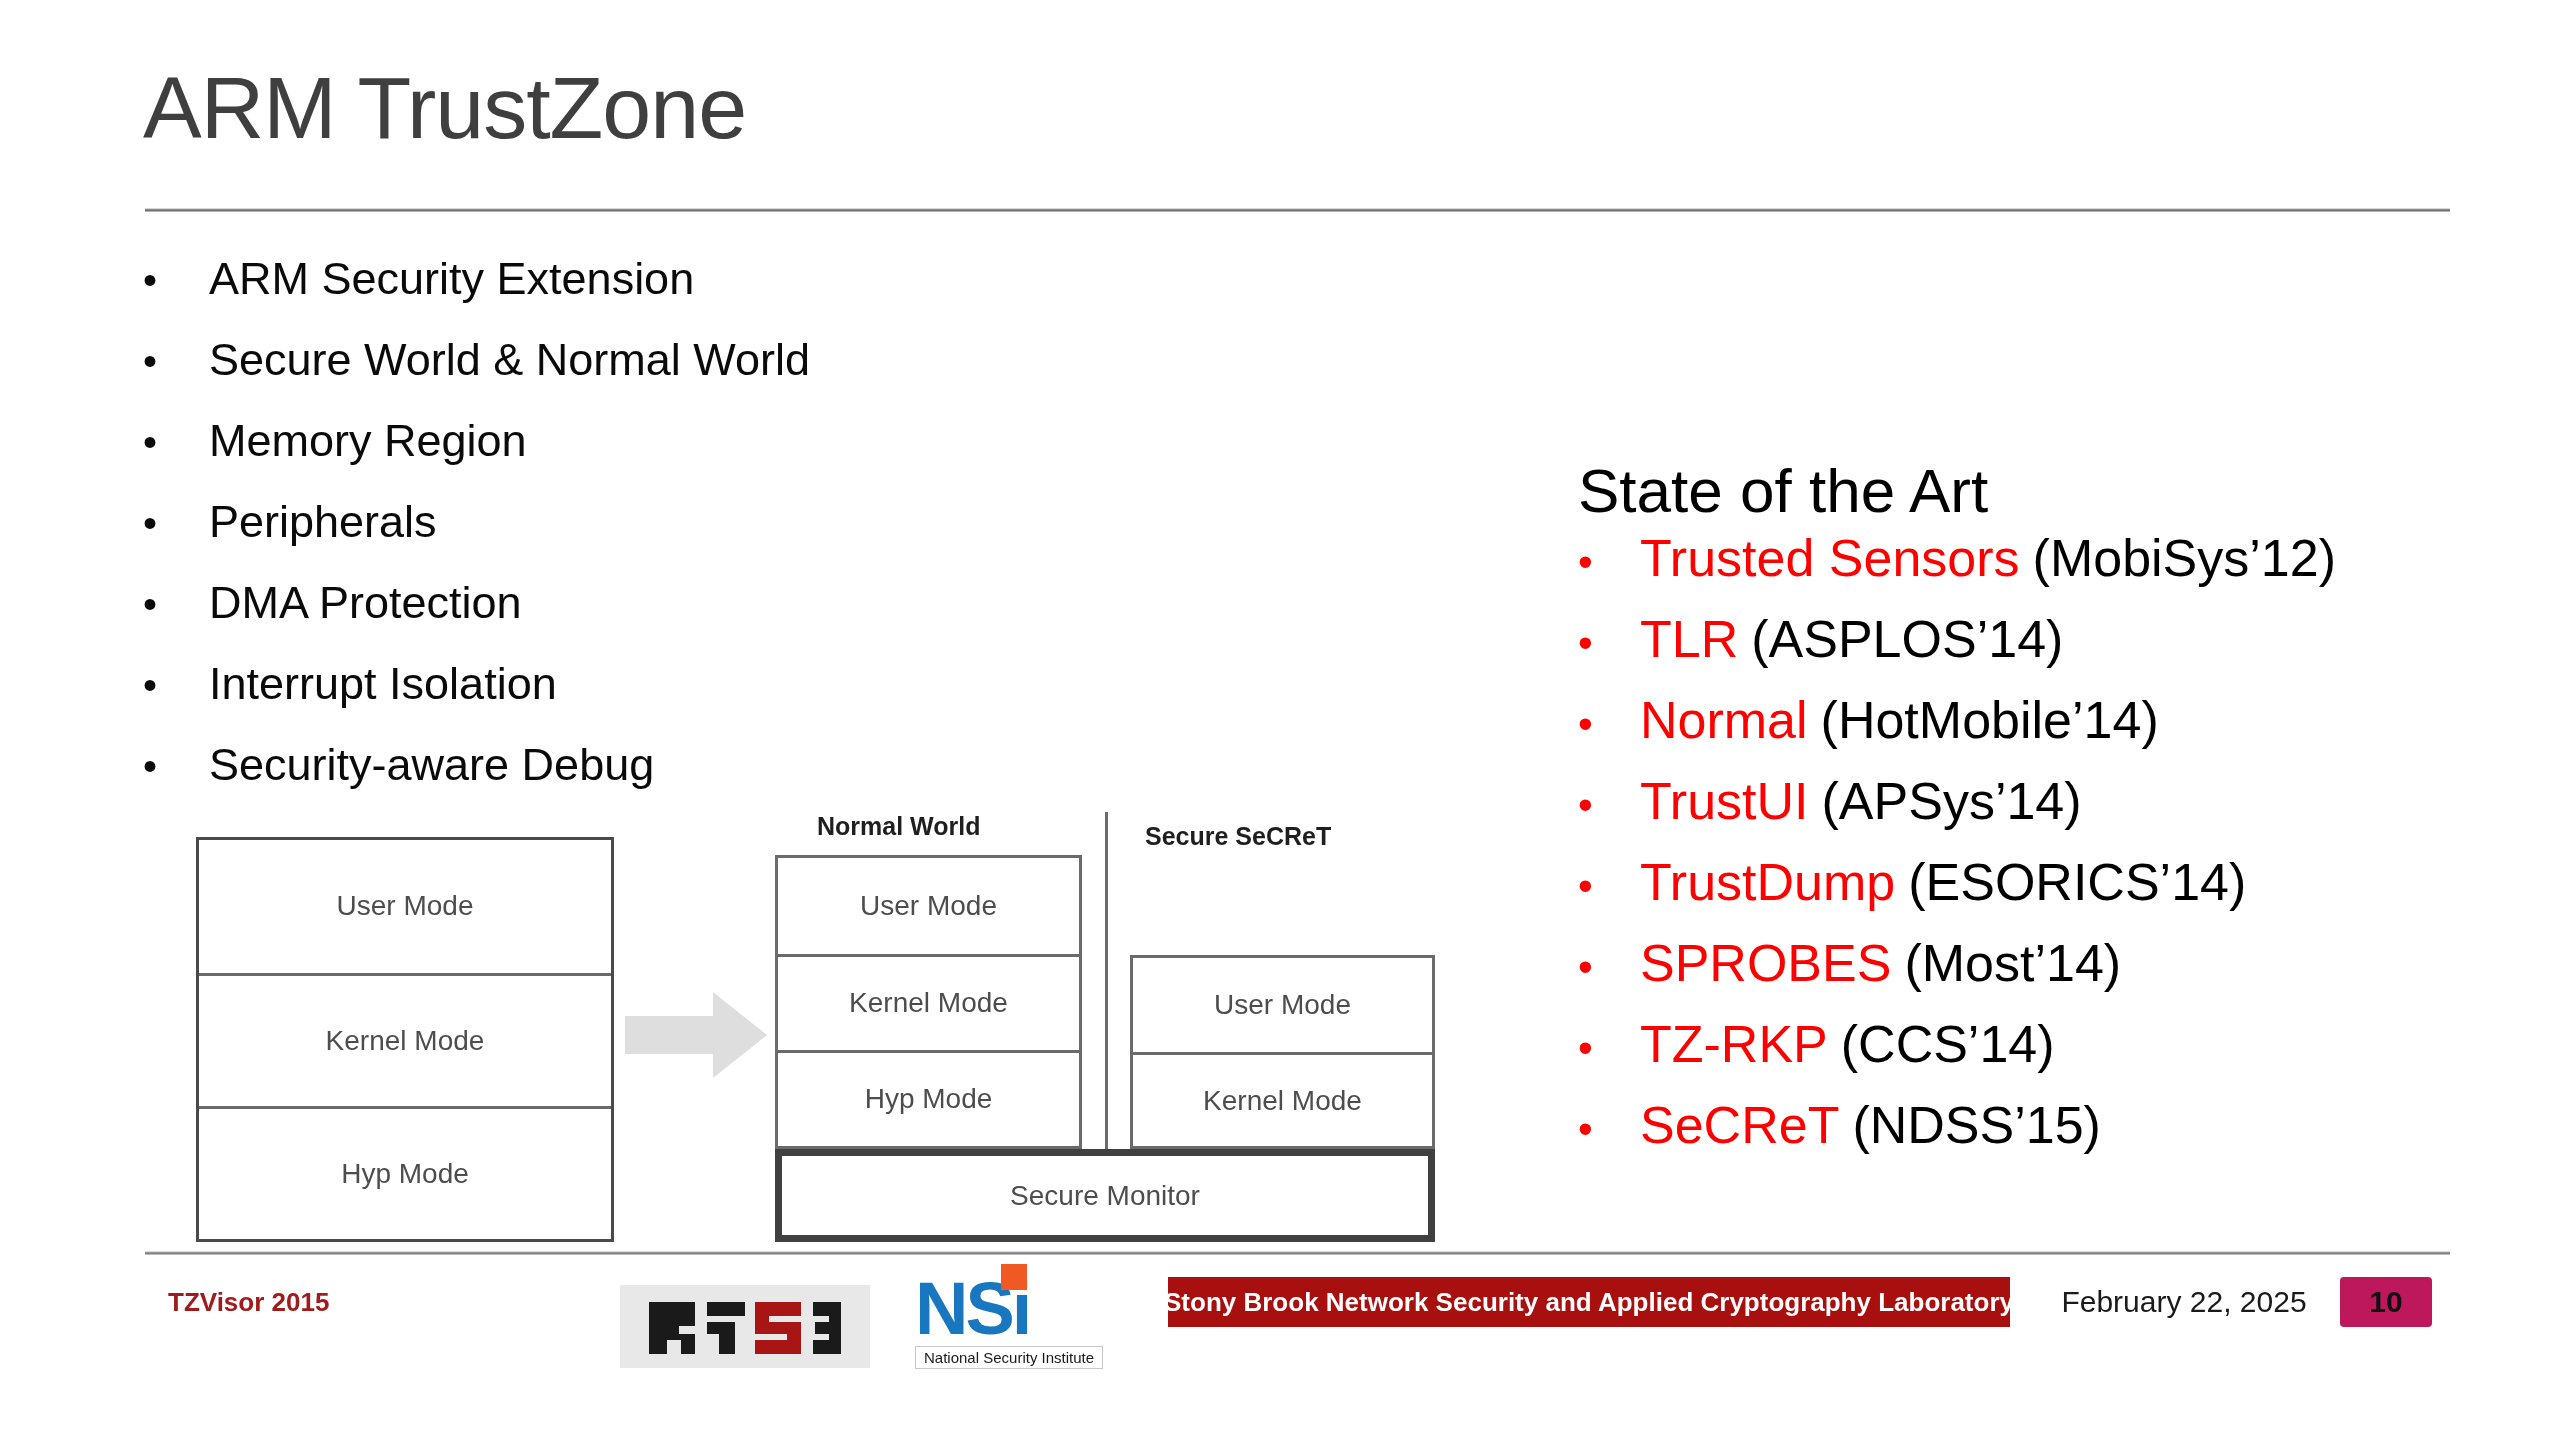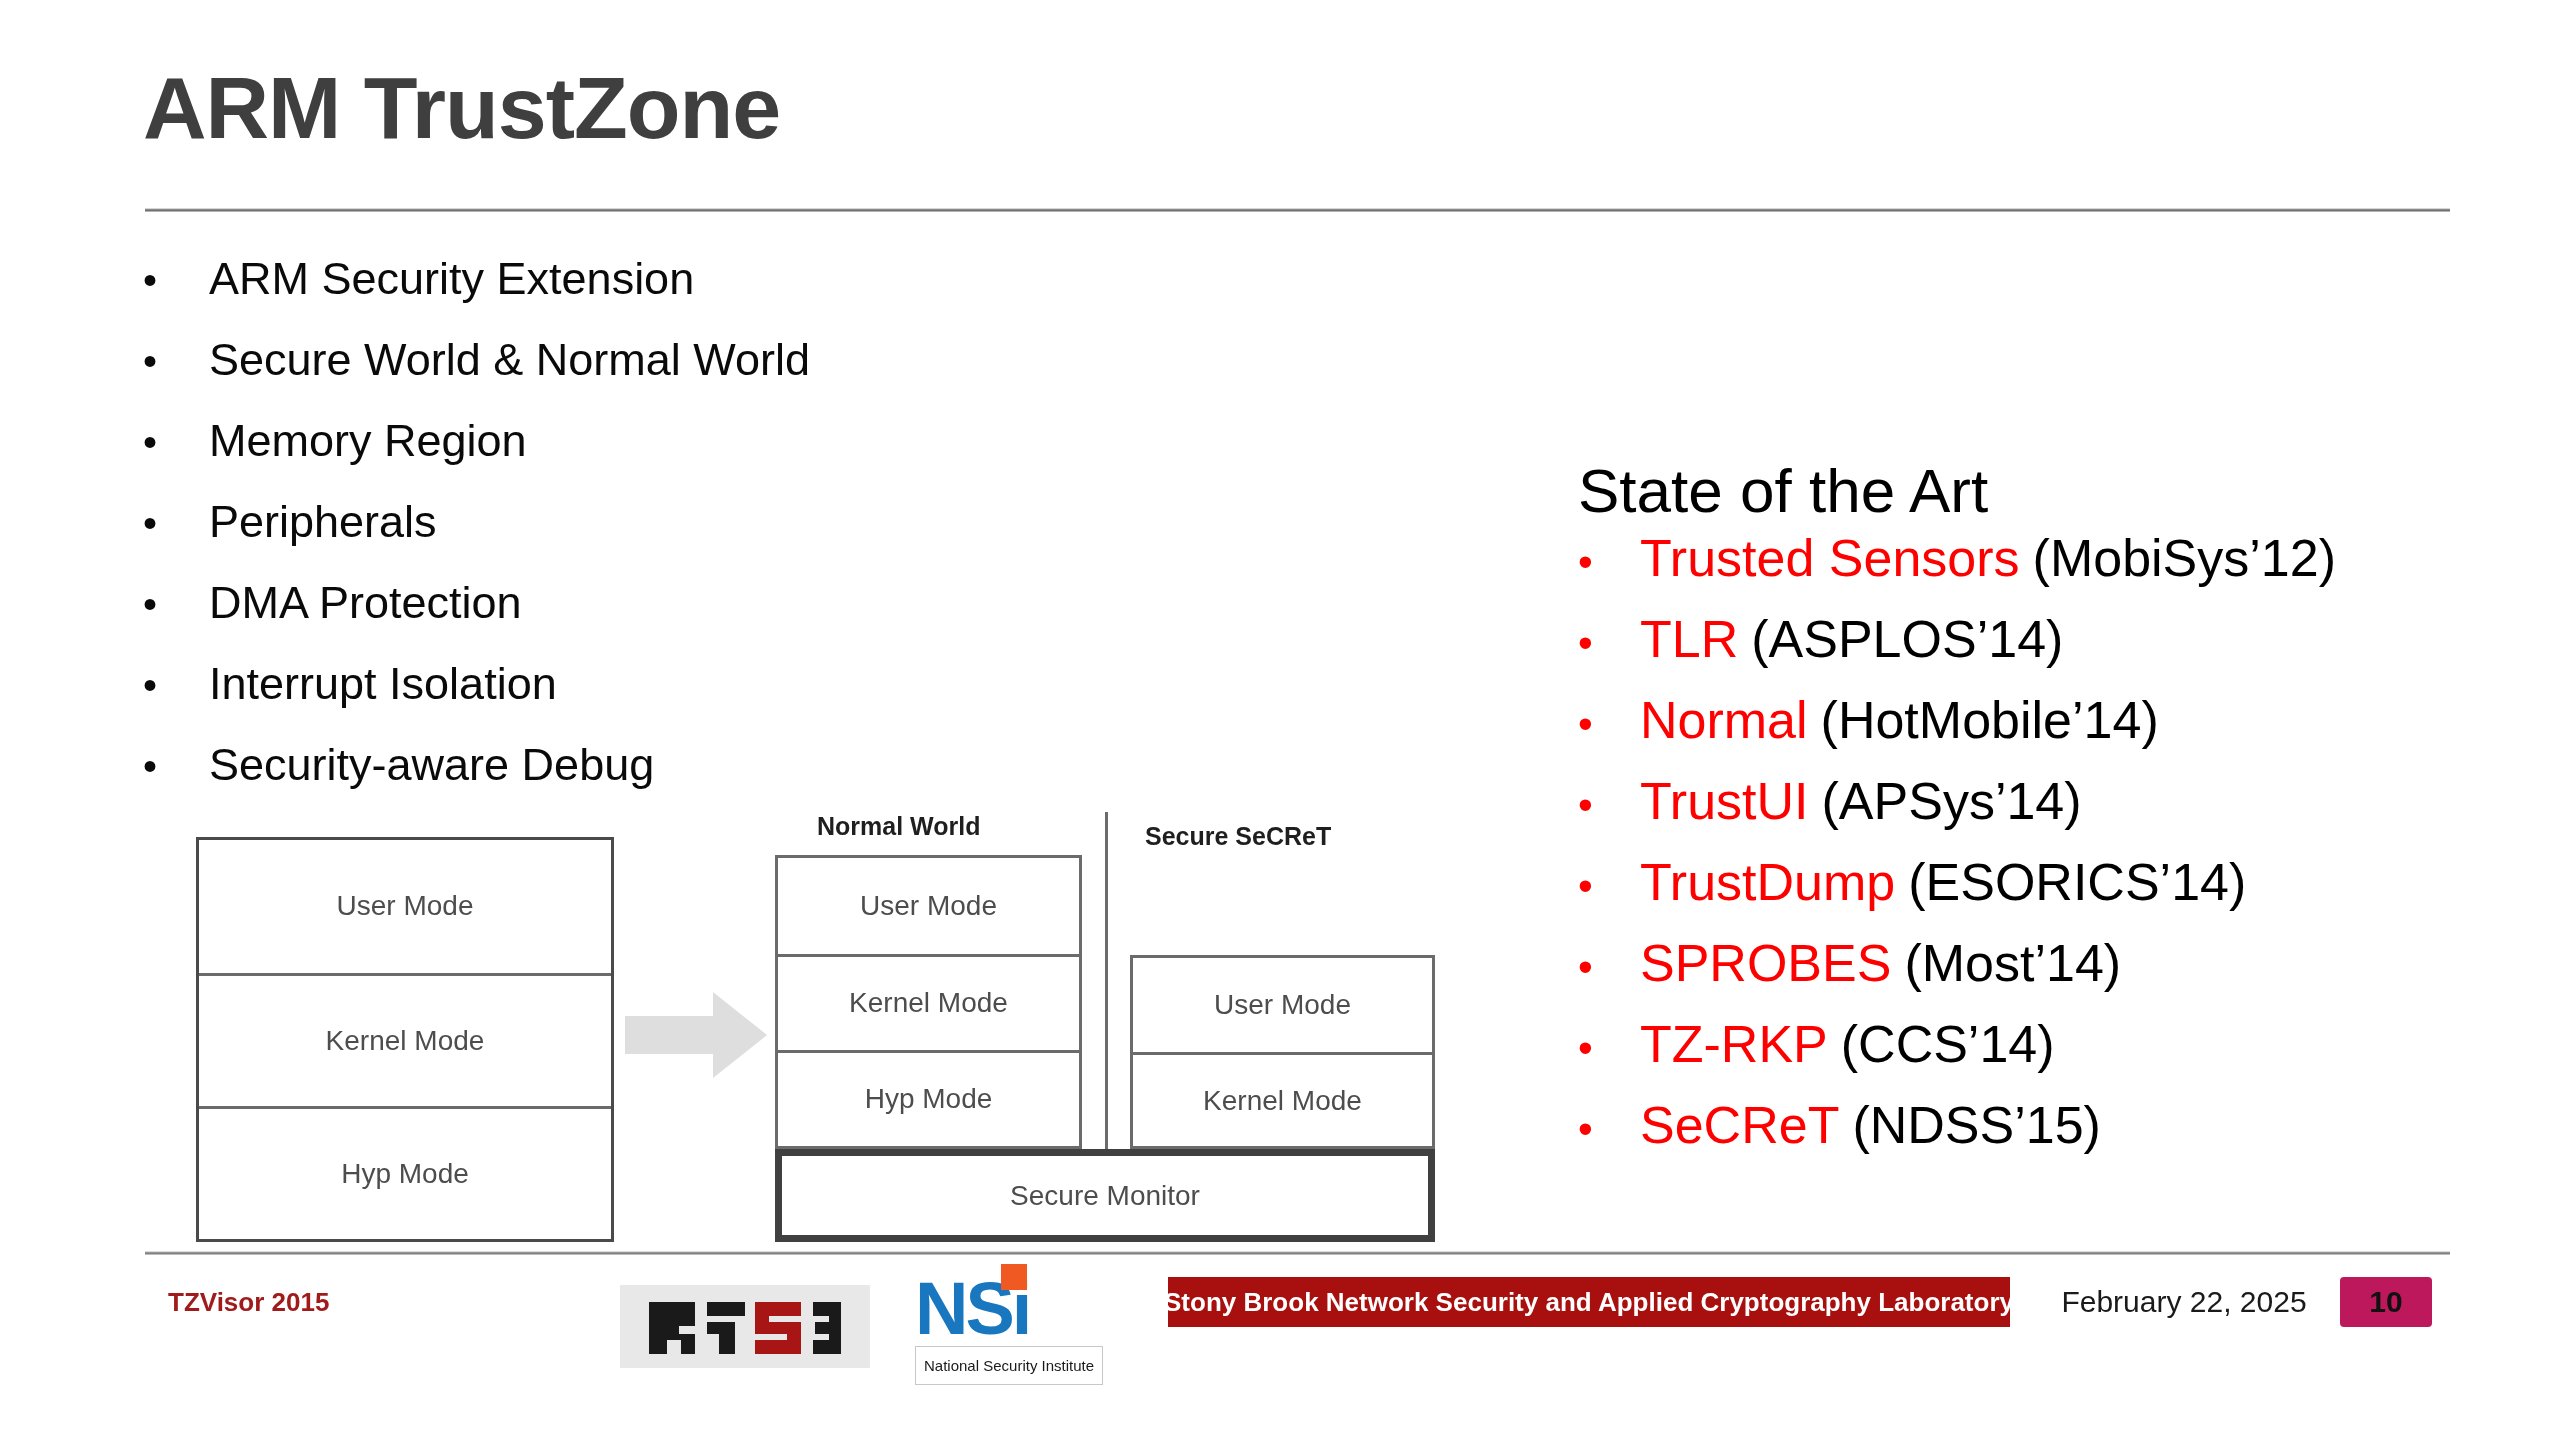--- a/index.html
+++ b/index.html
@@ -15,21 +15,21 @@
     font-family: "Liberation Sans", sans-serif;
     color: #000000;
   }
 
   
   #slide-title {
     position: absolute;
     left: 143px;
     top: 62px;
     font-size: 88px;
-    font-weight: bold;
+    font-weight: normal;
     color: #3f3f3f;
     letter-spacing: -1px;
     line-height: 1.05;
     white-space: nowrap;
   }
   #title-rule {
     position: absolute;
     left: 145px;
     top: 208px;
     width: 2305px;
@@ -260,21 +260,21 @@
   #nsi-dot {
     position: absolute;
     right: 2px;
     top: 2px;
     width: 26px;
     height: 26px;
     background: #f05a22;
   }
   #nsi-subtitle {
     border: 1px solid #c8c8c8;
-    padding: 10px 8px;
+    padding: 2px 8px;
     font-size: 15px;
     color: #1a1a1a;
     background: #ffffff;
     white-space: nowrap;
     margin-top: 2px;
   }
 
   #lab-banner {
     position: absolute;
     left: 1168px;

